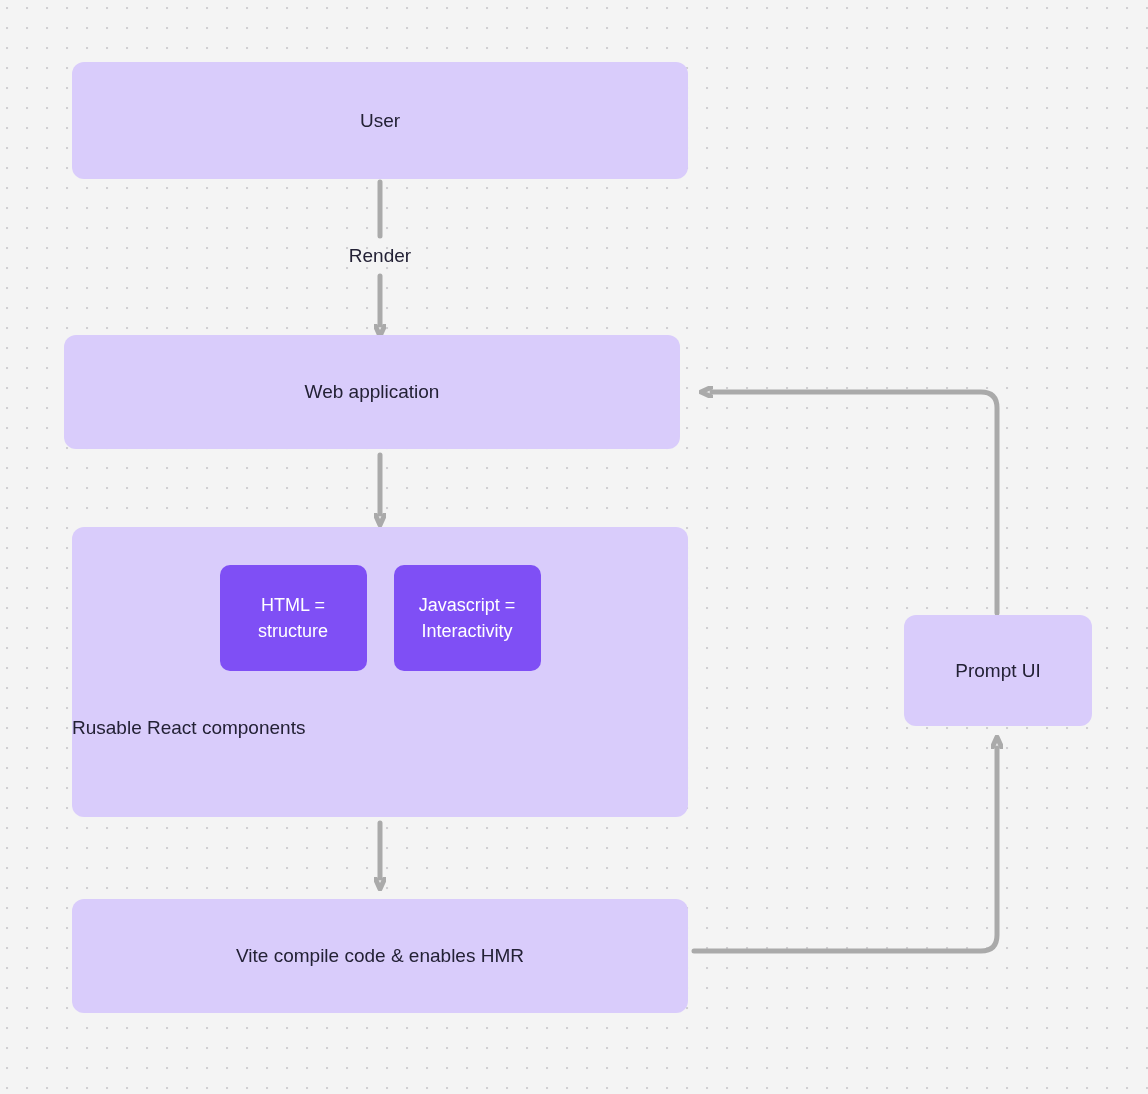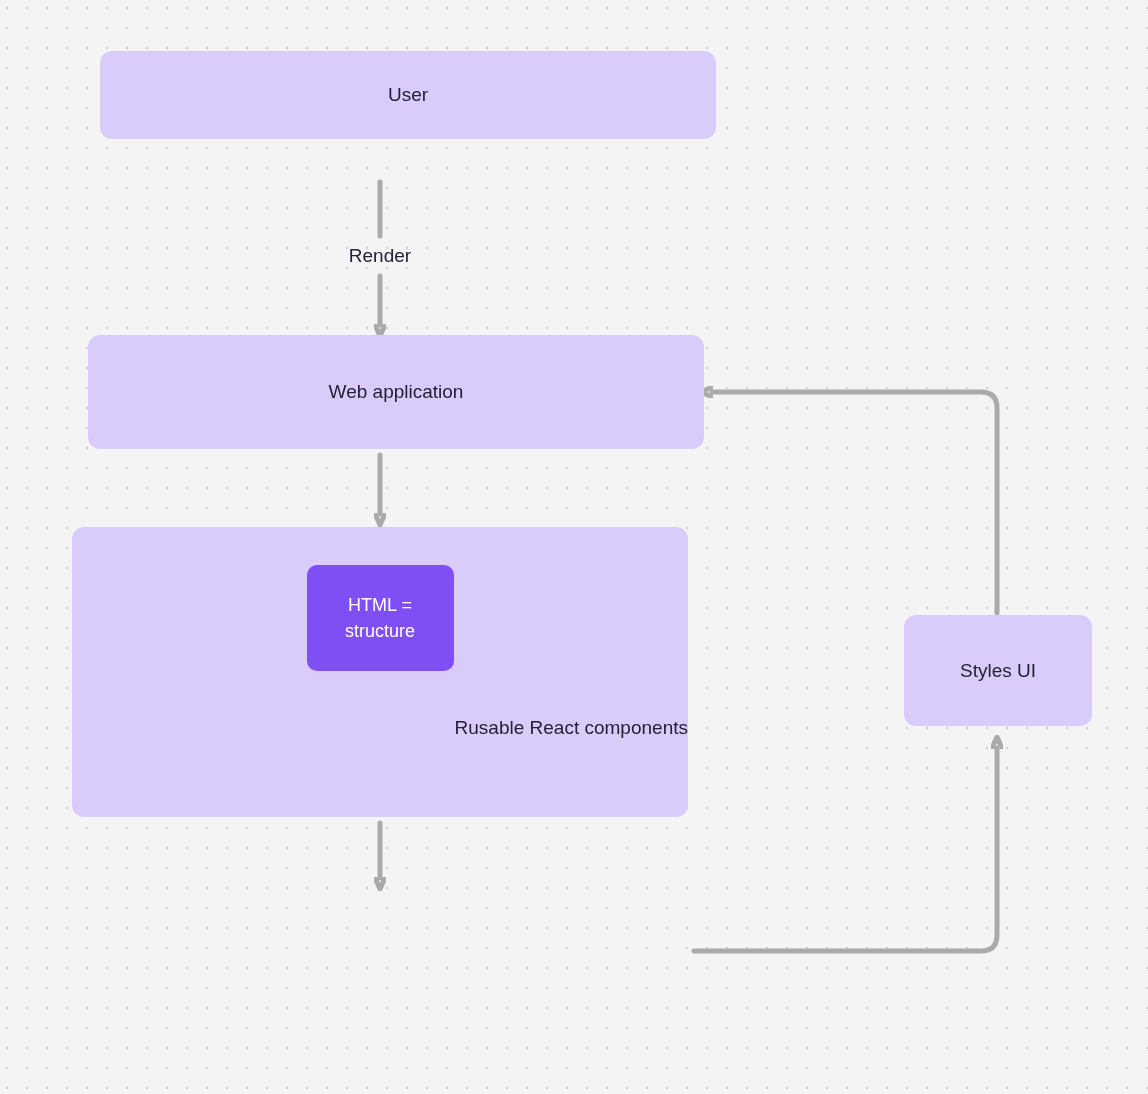--- a/index.html
+++ b/index.html
@@ -35,22 +35,22 @@
     background: #d9ccfb;
     border-radius: 12px;
     display: flex;
     align-items: center;
     justify-content: center;
     color: #232135;
     font-size: 19px;
     line-height: 1.35;
     text-align: center;
   }
-  .node-user        { left: 72px;  top: 51px;  width: 616px; height: 88px; margin-left: 28px; }
-  .node-webapp      { left: 88px;  top: 335px; width: 616px; height: 114px; }
+  .node-user        { left: 72px;  top: 62px;  width: 616px; height: 117px; }
+  .node-webapp      { left: 64px;  top: 335px; width: 616px; height: 114px; }
   .node-components  { left: 72px;  top: 527px; width: 616px; height: 290px;
                       display: block; }
   .node-vite        { left: 72px;  top: 899px; width: 616px; height: 114px; }
   .node-render      { left: 904px; top: 615px; width: 188px; height: 111px; }
 
   .inner-row {
     position: absolute;
     left: 0;
     top: 38px;
     width: 100%;
@@ -71,21 +71,21 @@
     color: #ffffff;
     font-size: 18px;
     line-height: 1.45;
     padding: 0 8px;
   }
   .components-caption {
     position: absolute;
     top: 188px;
     left: 0;
     width: 100%;
-    text-align: right;
+    text-align: left;
     color: #232135;
     font-size: 19px;
   }
   .edge-label {
     position: absolute;
     color: #232135;
     font-size: 19px;
     text-align: center;
     background: transparent;
     white-space: nowrap;
@@ -137,22 +137,28 @@
 
   <div class="node node-webapp">
     <span>Web application</span>
   </div>
 
   <div class="node node-components">
     <div class="inner-row">
       <div class="inner-box">
         <span>HTML = structure</span>
       </div>
+      <div class="inner-box">
+        <span>Javascript = Interactivity</span>
+      </div>
     </div>
     <div class="components-caption">Rusable React components</div>
   </div>
 
+  <div class="node node-vite">
+    <span>Vite compile code &amp; enables HMR</span>
+  </div>
 
   <div class="node node-render">
-    <span>Styles UI</span>
+    <span>Prompt UI</span>
   </div>
 
 </div>
 
 </body></html>

